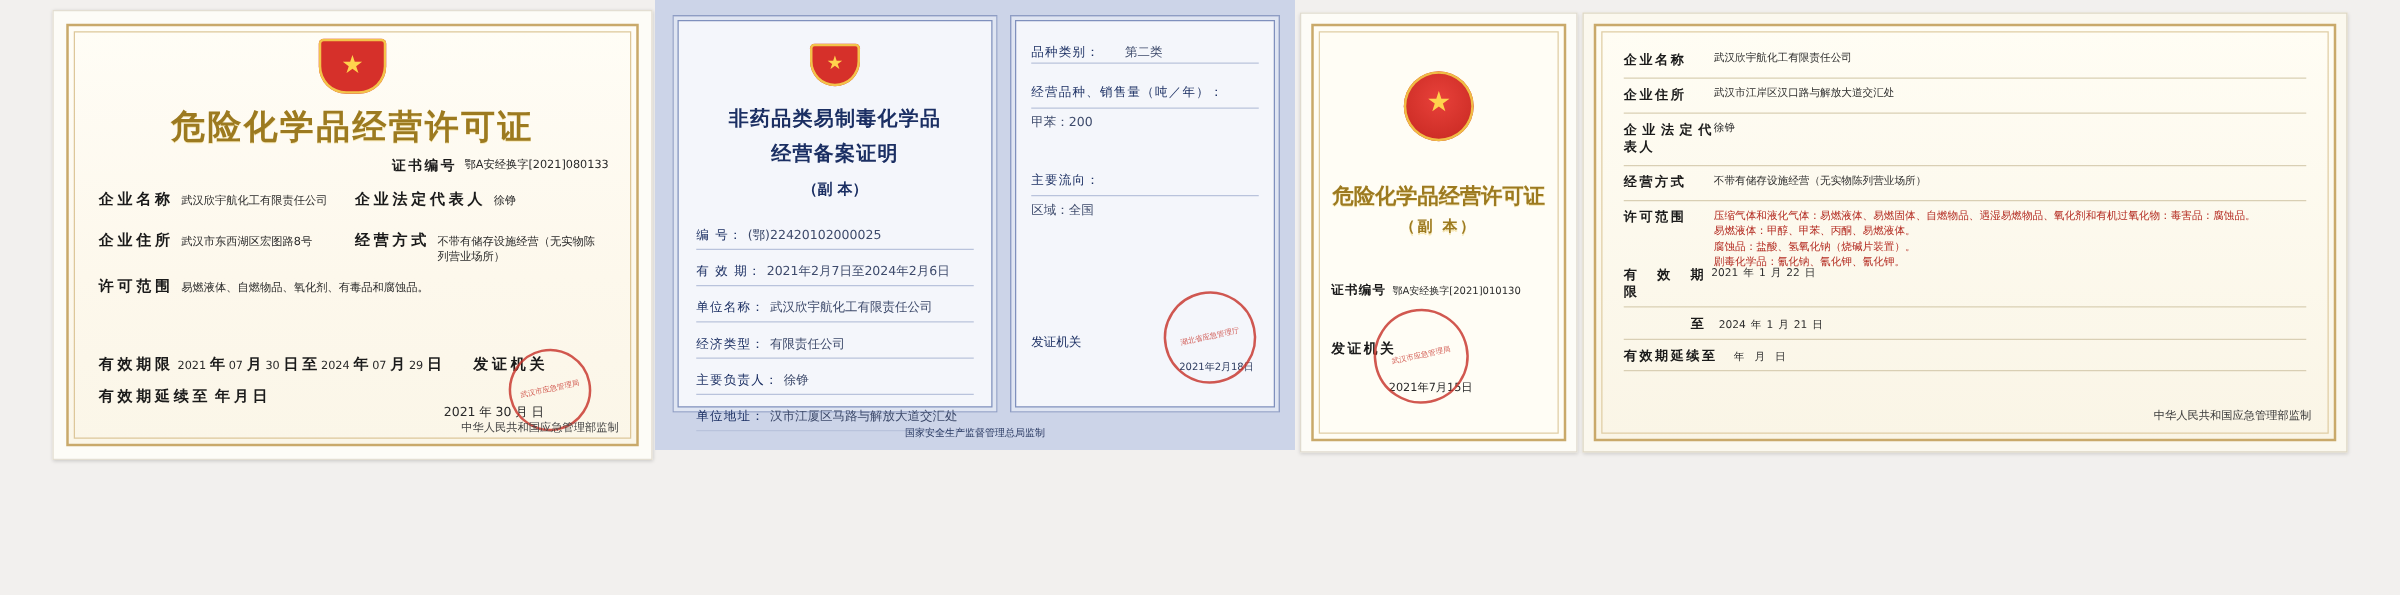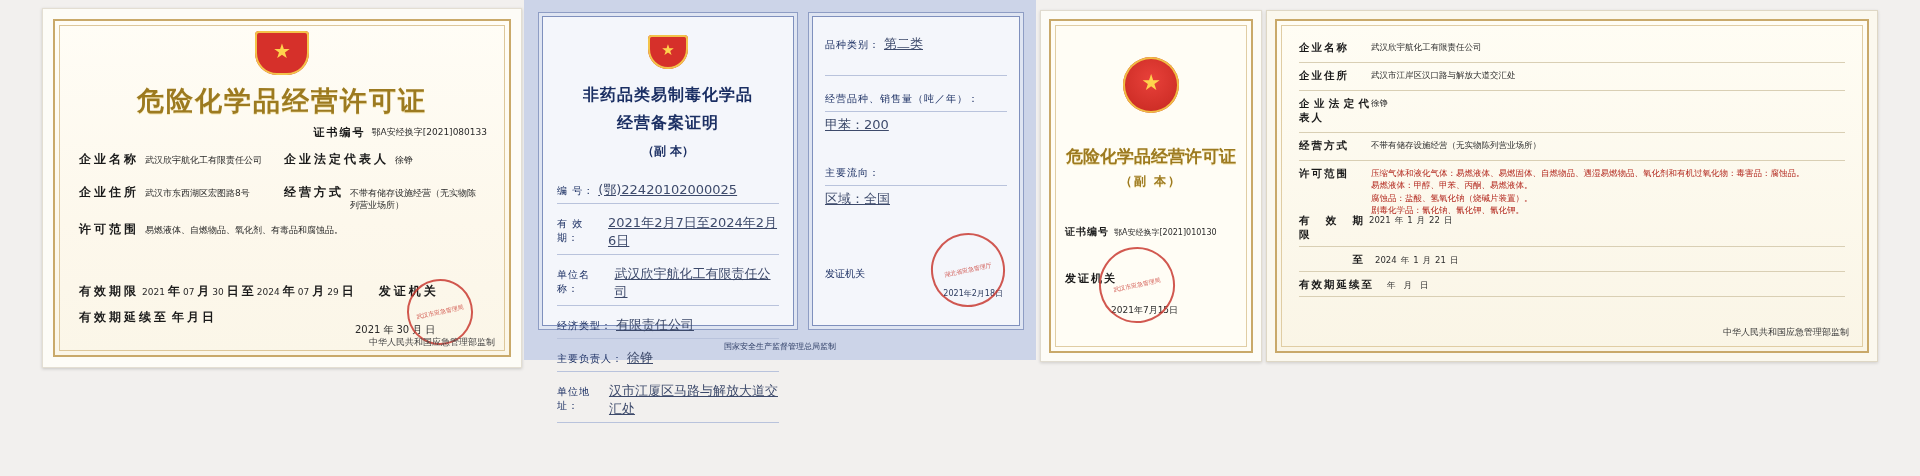--- a/index.html
+++ b/index.html
@@ -86,21 +86,21 @@
     background:#f4f6fb;border:1px solid #8e9dc4;
     box-shadow:inset 0 0 0 3px #dfe5f2,inset 0 0 0 4px #7f90bd;
   }
   #cert2 .panelL{left:14px;width:258px;}
   #cert2 .panelR{left:284px;width:214px;}
   #cert2 .ttl{
     text-align:center;font-family:"DejaVu Serif","Liberation Serif",serif;
     font-weight:bold;color:#1b2f63;
   }
   #cert2 .lbl2{color:#1b2f63;font-size:10px;letter-spacing:1px;}
-  #cert2 .val2{color:#3d4a6b;font-size:13px;text-decoration:underline;}
+  #cert2 .val2{color:#3d4a6b;font-size:10px;}
   #cert2 .line{border-bottom:1px solid #b9c3dc;}
   #cert2 .bottomnote{
     position:absolute;left:0;right:0;bottom:8px;text-align:center;
     font-size:8px;color:#2a3a63;
   }
 
   
   #cert3{
     left:1040px;top:10px;width:222px;height:352px;
     background:#fdfcf7;border:1px solid #e0dbcf;
@@ -257,21 +257,21 @@
         </div>
         <div style="display:flex;align-items:baseline;gap:4px;padding-bottom:4px;" class="line">
           <span class="lbl2">单位地址：</span>
           <span class="val2">汉市江厦区马路与解放大道交汇处</span>
         </div>
       </div>
     </div>
 
     <div class="panel panelR">
       <div style="position:absolute;left:16px;right:16px;top:22px;">
-        <div style="display:flex;align-items:baseline;gap:4px;padding-bottom:22px;margin-bottom:16px;" class="line">
+        <div style="display:flex;align-items:baseline;gap:20px;padding-bottom:1px;margin-bottom:16px;" class="line">
           <span class="lbl2">品种类别：</span>
           <span class="val2">第二类</span>
         </div>
         <div style="padding-bottom:5px;margin-bottom:4px;" class="line">
           <div class="lbl2">经营品种、销售量（吨／年）：</div>
         </div>
         <div class="val2" style="margin-bottom:32px;">甲苯：200</div>
         <div style="padding-bottom:5px;margin-bottom:4px;" class="line">
           <div class="lbl2">主要流向：</div>
         </div>

